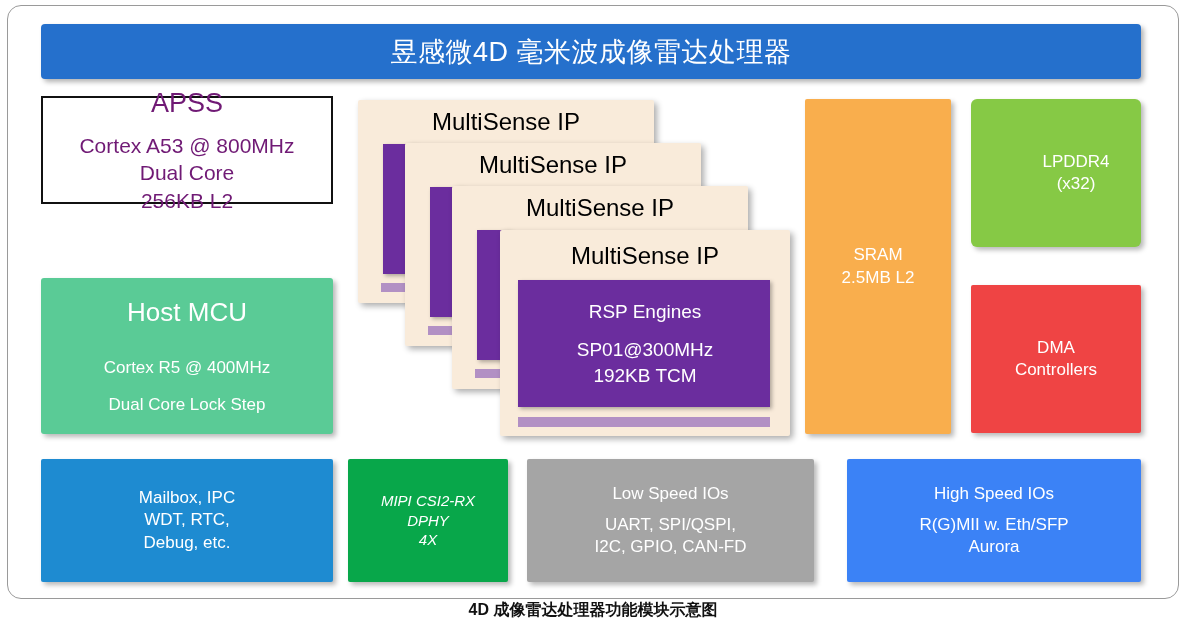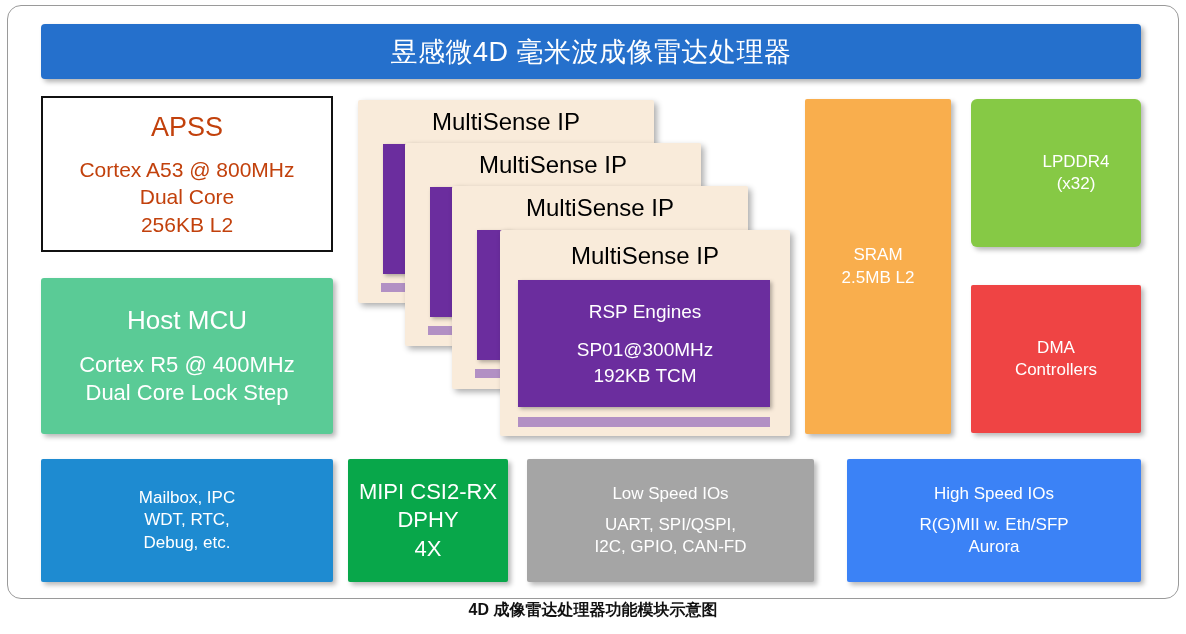--- a/index.html
+++ b/index.html
@@ -60,38 +60,38 @@
     justify-content: center;
     color: #ffffff;
     text-align: center;
     box-shadow: 3px 3px 5px rgba(0,0,0,0.28);
     line-height: 1.30;
   }
   .blk .ln { display: block; white-space: nowrap; }
 
   
   #apss {
-    left: 41px; top: 96px; width: 292px; height: 156px;
+    left: 41px; top: 96px; width: 292px; height: 108px;
     background: #ffffff;
     border: 2px solid #111111;
-    color: #c2410c;
+    color: #701a75;
     box-shadow: none;
     border-radius: 0;
   }
   #apss .hd { font-size: 27px; margin-bottom: 11px; }
   #apss .ln { font-size: 21px; }
 
   
   #hostmcu {
     left: 41px; top: 278px; width: 292px; height: 156px;
     background: #5ACB96;
     border-radius: 3px;
   }
   #hostmcu .hd { font-size: 26px; margin-bottom: 13px; }
-  #hostmcu .ln { font-size: 22px; }
+  #hostmcu .ln { font-size: 17px; margin-top: 15px; }
 
   
   .ms-card {
     position: absolute;
     background: #F9EBDA;
     box-shadow: 3px 3px 6px rgba(0,0,0,0.33);
     border-radius: 2px;
   }
   .ms-card .ms-title {
     position: absolute;
@@ -180,21 +180,21 @@
     background: #1E8BD1;
     border-radius: 2px;
   }
   #mailbox .ln { font-size: 17px; }
 
   #mipi {
     left: 348px; top: 459px; width: 160px; height: 123px;
     background: #08A74A;
     border-radius: 2px;
   }
-  #mipi .ln { font-size: 22px; }
+  #mipi .ln { font-size: 15px; font-style: italic; }
 
   #lowspeed {
     left: 527px; top: 459px; width: 287px; height: 123px;
     background: #A5A5A5;
     border-radius: 2px;
   }
   #lowspeed .hd { font-size: 17px; margin-bottom: 9px; }
   #lowspeed .ln { font-size: 17px; }
 
   #highspeed {

